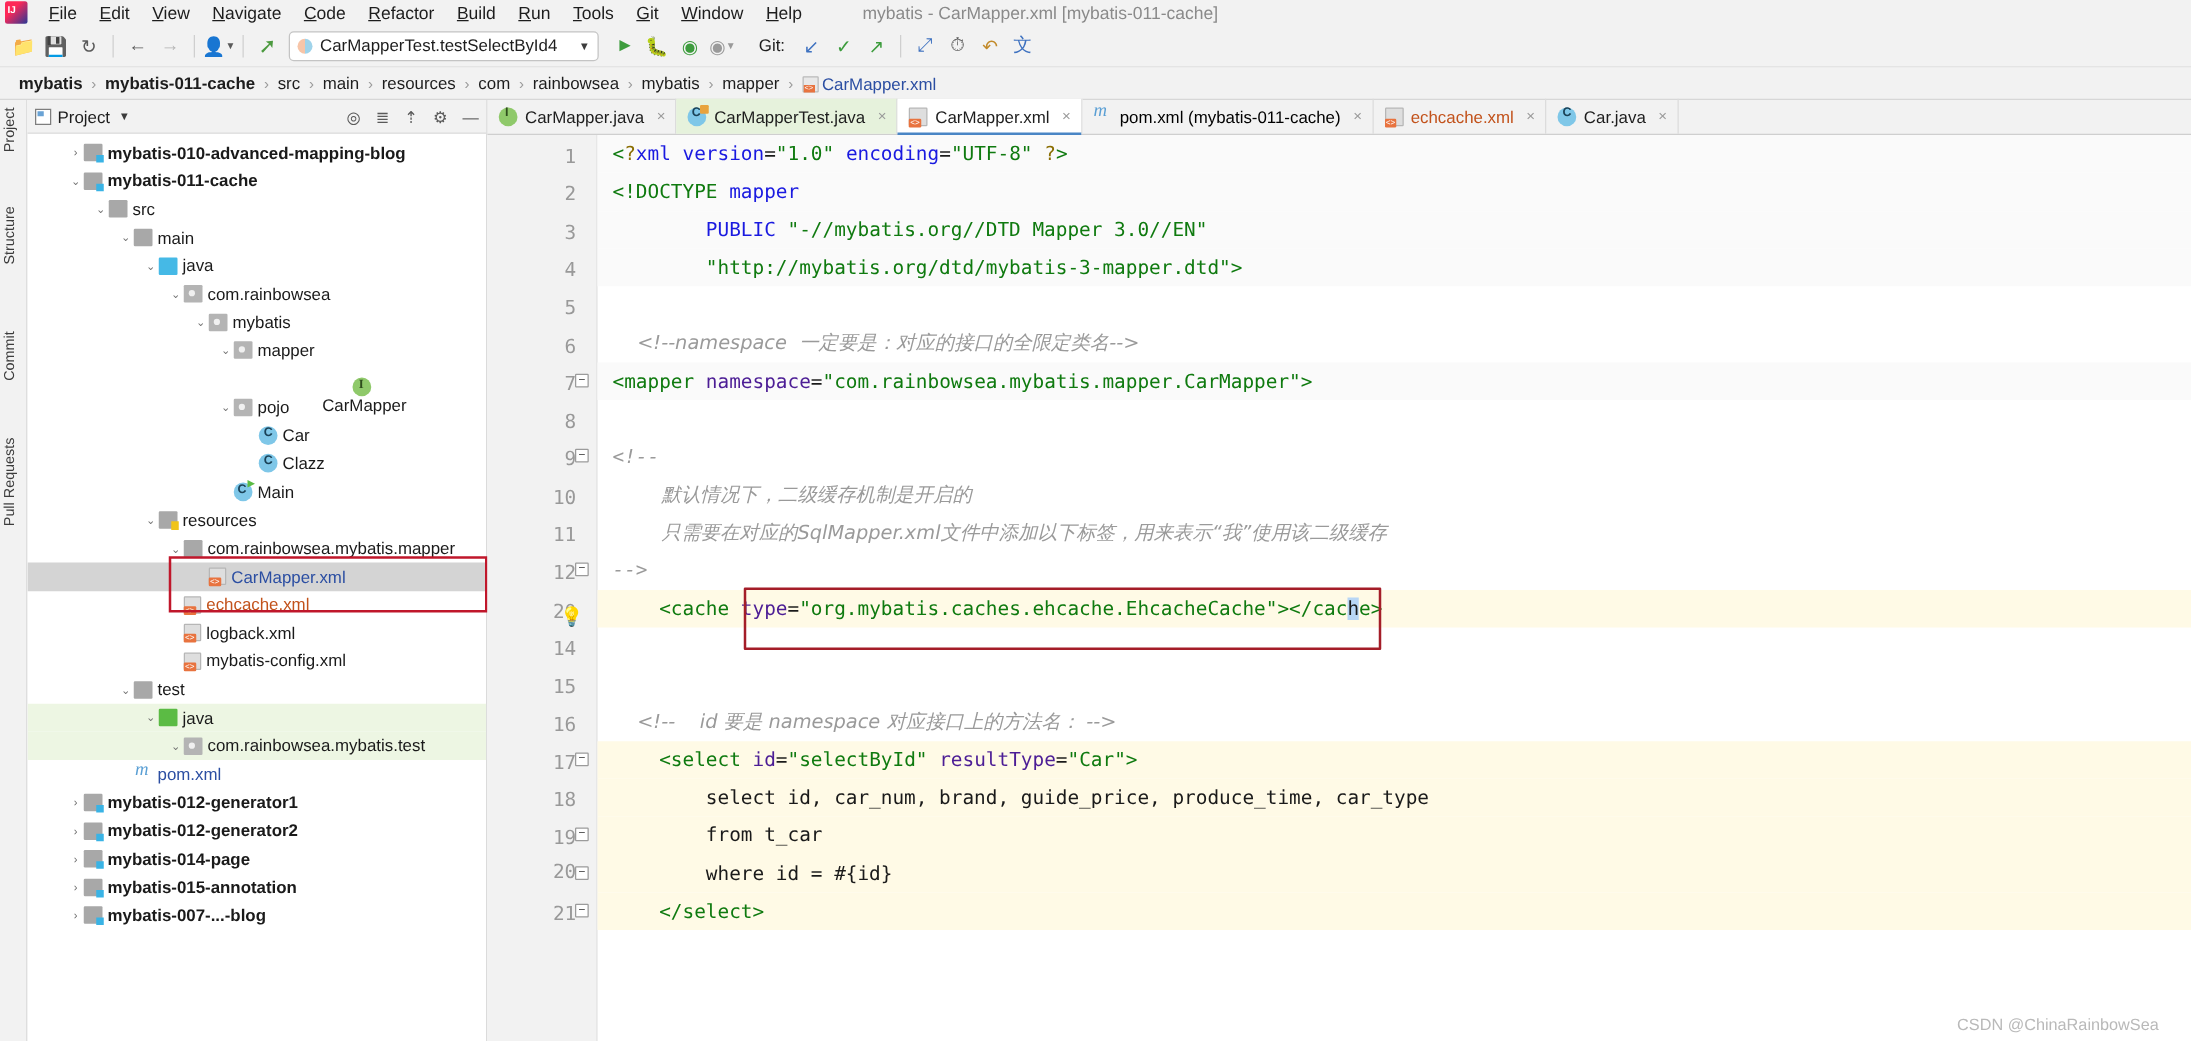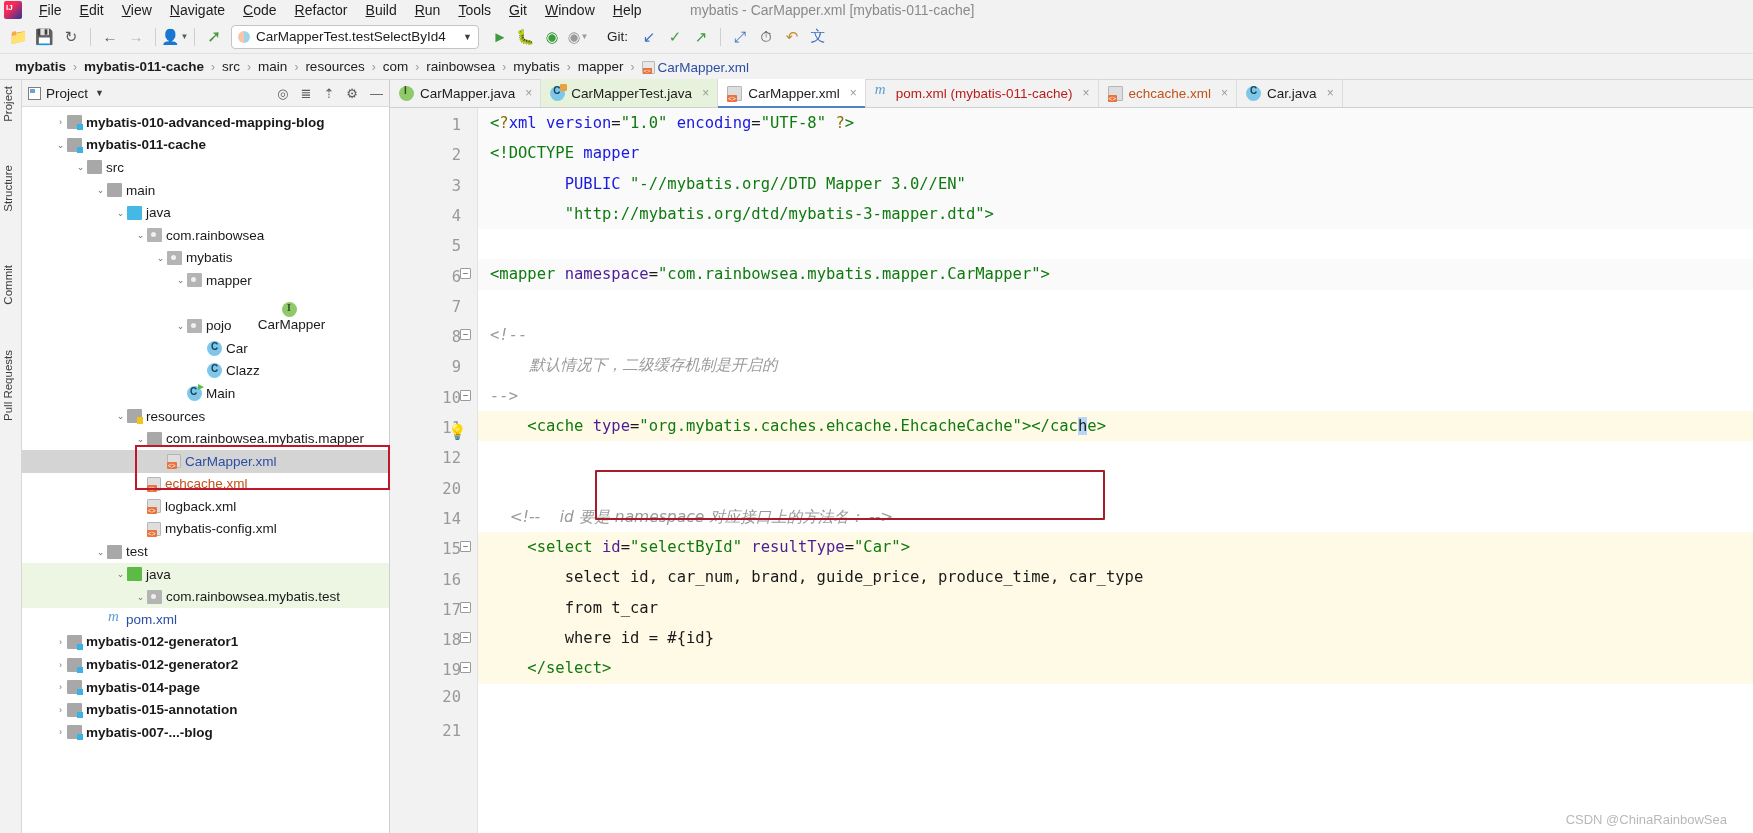--- a/index.html
+++ b/index.html
@@ -166,21 +166,21 @@
     height:28px; display:flex; align-items:center; gap:6px; padding:0 8px 0 9px;
     font-size:13.5px; color:#1d1d1d; white-space:nowrap; cursor:default;
     border-right:1px solid #dcdcdc; position:relative;
   }
   .tab.active{ background:#ffffff; }
   .tab.active::after{
     content:""; position:absolute; left:0; bottom:-1px; width:100%; height:2px; background:#4a86c5;
   }
   .tab.green{ background:#e6f2dc; }
   .tab .x{ color:#9a9a9a; font-size:12px; margin-left:4px;}
-  .tab .tlbl.blue{ color:#b91c1c;}
+  .tab .tlbl.blue{ color:#000000;}
   .tab .tlbl.orange{ color:#c2521b;}
 
   
   .editor{
     position:absolute; left:390px; top:108px; width:1363px; height:725px;
     background:#ffffff; overflow:hidden;
   }
   .gutter{
     position:absolute; left:0; top:0; width:88px; height:725px;
     background:#f2f2f2; border-right:1px solid #e3e3e3;
@@ -546,24 +546,26 @@
         <div class="lnum" style="top: 547.4px; position: absolute;">19</div>
         <div class="lnum" style="top: 574px; position: absolute;">20</div>
         <div class="lnum" style="top: 608px; position: absolute;">21</div>
       </div>
     <div class="codearea" id="codearea">
         <div class="line hl-soft"><span class="code"><span class="t-tag">&lt;</span><span class="t-pi">?</span><span class="t-kw">xml </span><span class="t-kw">version</span><span class="t-punct">=</span><span class="t-val">"1.0"</span><span class="t-punct"> </span><span class="t-kw">encoding</span><span class="t-punct">=</span><span class="t-val">"UTF-8"</span><span class="t-punct"> </span><span class="t-pi">?</span><span class="t-tag">&gt;</span></span></div>
         <div class="line hl-soft"><span class="code"><span class="t-doct">&lt;!DOCTYPE </span><span class="t-kw">mapper</span></span></div>
         <div class="line hl-soft"><span class="code"><span class="t-kw">        PUBLIC </span><span class="t-val">"-//mybatis.org//DTD Mapper 3.0//EN"</span></span></div>
         <div class="line hl-soft"><span class="code"><span class="t-val">        "http://mybatis.org/dtd/mybatis-3-mapper.dtd"</span><span class="t-tag">&gt;</span></span></div>
         <div class="line "><span class="code"></span></div>
+        <div class="line "><span class="code"><span class="t-cmt cjk">    &lt;!--namespace  一定要是：对应的接口的全限定类名--&gt;</span></span></div>
         <div class="line hl-soft"><span class="code"><span class="t-tag">&lt;mapper </span><span class="t-attr">namespace</span><span class="t-punct">=</span><span class="t-val">"com.rainbowsea.mybatis.mapper.CarMapper"</span><span class="t-tag">&gt;</span></span><span class="fold">−</span></div>
         <div class="line "><span class="code"></span></div>
         <div class="line "><span class="code"><span class="t-cmt">&lt;!--</span></span><span class="fold">−</span></div>
         <div class="line "><span class="code"><span class="t-cmt cjk">        默认情况下，二级缓存机制是开启的</span></span></div>
+        <div class="line "><span class="code"><span class="t-cmt cjk">        只需要在对应的SqlMapper.xml文件中添加以下标签，用来表示“我”使用该二级缓存</span></span></div>
         <div class="line "><span class="code"><span class="t-cmt">--&gt;</span></span><span class="fold">−</span></div>
         <div class="line hl-row"><span class="code"><span class="t-tag">    &lt;cache </span><span class="t-attr">type</span><span class="t-punct">=</span><span class="t-val">"org.mybatis.caches.ehcache.EhcacheCache"</span><span class="t-tag">&gt;</span><span class="t-tag">&lt;/cac</span><span class="t-sel">h</span><span class="t-tag">e&gt;</span></span><span class="bulb">💡</span></div>
         <div class="line "><span class="code"></span></div>
         <div class="line "><span class="code"></span></div>
         <div class="line "><span class="code"><span class="t-cmt cjk">    &lt;!--    id 要是 namespace 对应接口上的方法名： --&gt;</span></span></div>
         <div class="line hl-row"><span class="code"><span class="t-tag">    &lt;select </span><span class="t-attr">id</span><span class="t-punct">=</span><span class="t-val">"selectById"</span><span class="t-punct"> </span><span class="t-attr">resultType</span><span class="t-punct">=</span><span class="t-val">"Car"</span><span class="t-tag">&gt;</span></span><span class="fold">−</span></div>
         <div class="line hl-row"><span class="code"><span class="t-punct">        select id, car_num, brand, guide_price, produce_time, car_type</span></span></div>
         <div class="line hl-row"><span class="code"><span class="t-punct">        from t_car</span></span><span class="fold">−</span></div>
         <div class="line hl-row"><span class="code"><span class="t-punct">        where id = #{id}</span></span><span class="fold">−</span></div>
         <div class="line hl-row"><span class="code"><span class="t-tag">    &lt;/select&gt;</span></span><span class="fold">−</span></div>

